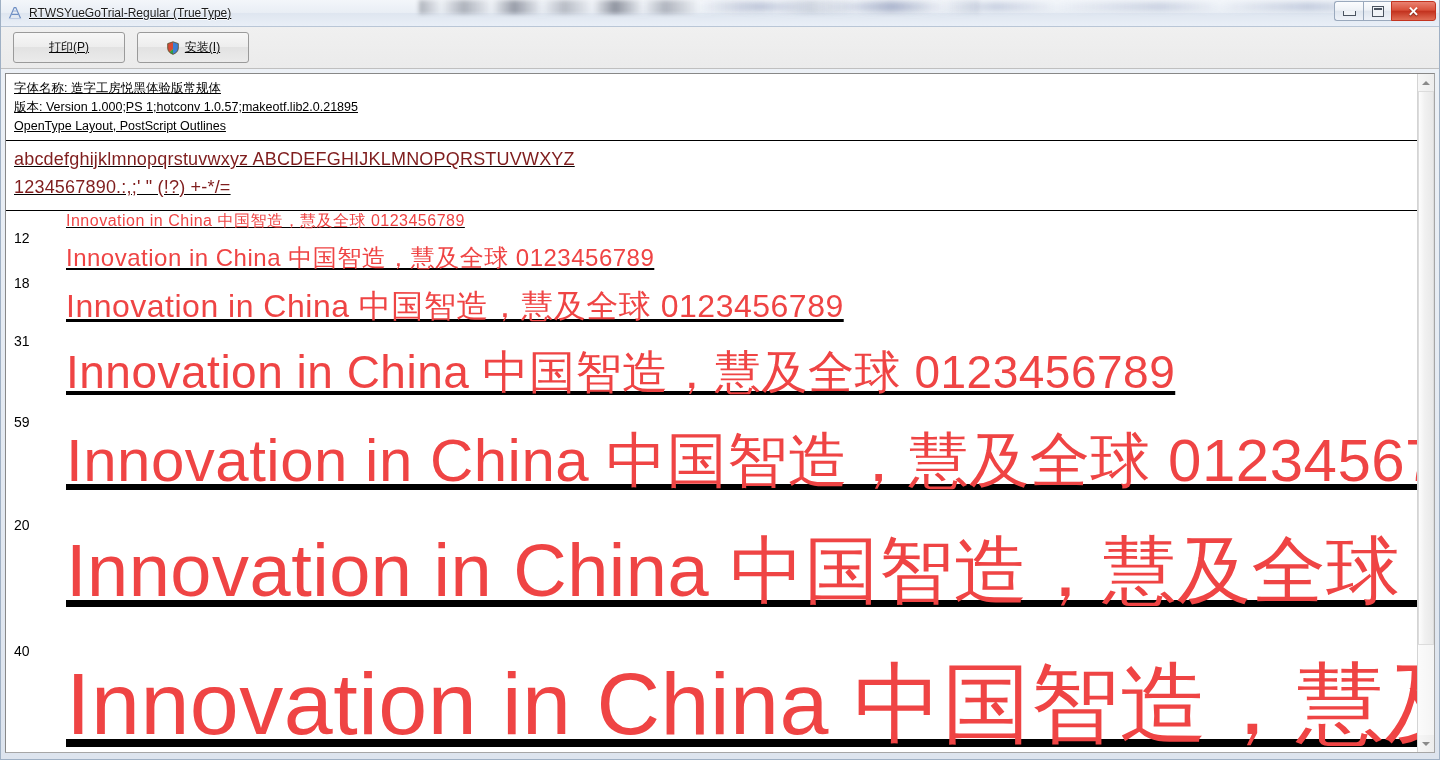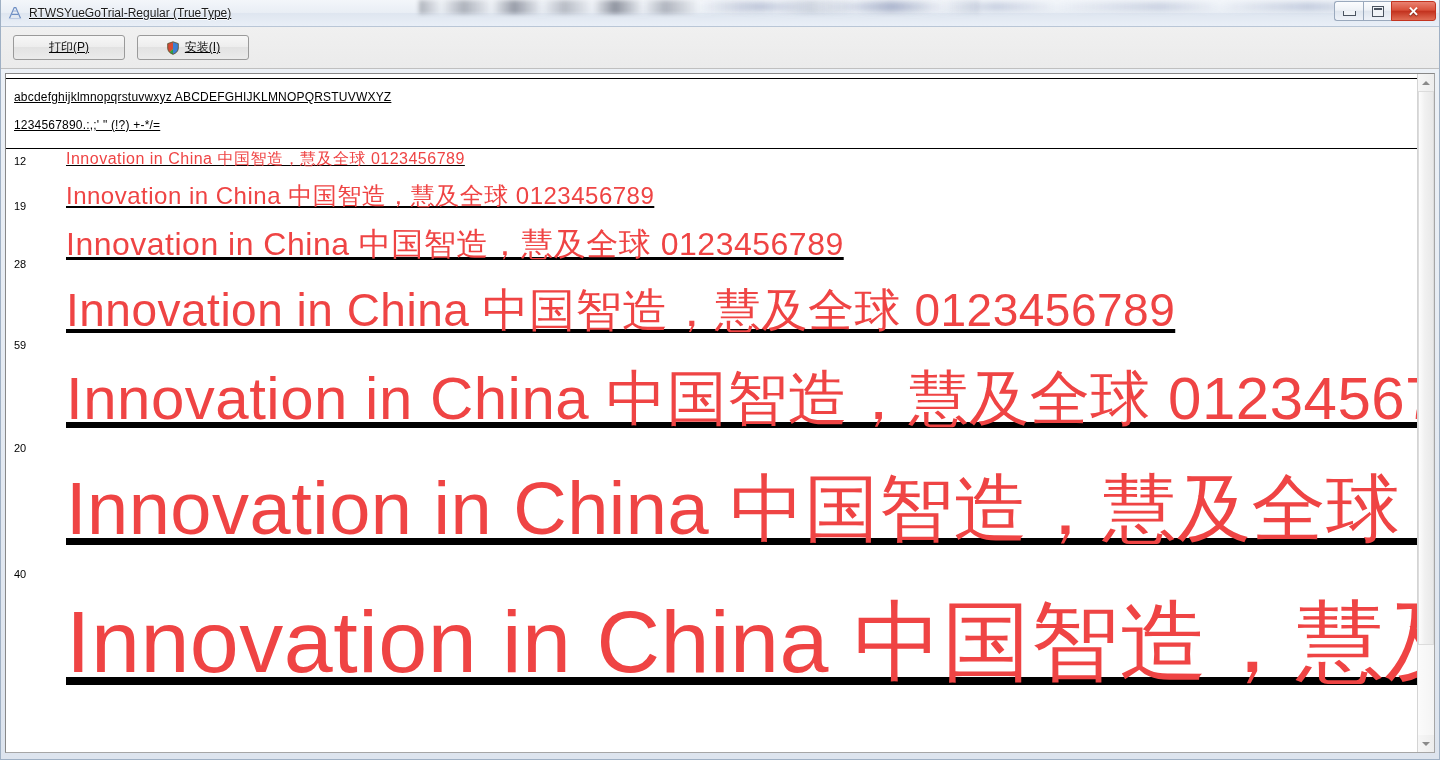--- a/index.html
+++ b/index.html
@@ -157,21 +157,21 @@
     height: 42px;
     background: linear-gradient(to bottom, #f0f0f0 0%, #ebebeb 100%);
     border-bottom: 1px solid #bfbfbf;
     display: flex;
     align-items: center;
     padding-left: 12px;
     gap: 12px;
     box-sizing: border-box;
   }
   .toolbtn {
-    height: 25px;
+    height: 31px;
     min-width: 112px;
     box-sizing: border-box;
     border: 1px solid #9a9a9a;
     border-radius: 3px;
     background: linear-gradient(to bottom, #f7f7f7 0%, #ededed 48%, #e2e2e2 50%, #ebebeb 100%);
     display: flex;
     align-items: center;
     justify-content: center;
     gap: 5px;
     font-size: 12px;
@@ -222,44 +222,44 @@
   }
   .rule {
     height: 0;
     border-top: 1px solid #000000;
     margin: 4px 0 0 0;
   }
   #alpha {
     padding: 4px 0 5px 8px;
   }
   .alpha-line {
-    font-size: 12px;
-    color: #000000;
+    font-size: 18px;
+    color: #7f1d1d;
     line-height: 28px;
     white-space: nowrap;
     letter-spacing: .2px;
   }
 
   
   #samples {
     position: relative;
     padding-top: 2px;
   }
   .sample-row {
     position: relative;
     display: flex;
     align-items: baseline;
     white-space: nowrap;
     overflow: hidden;
   }
   .sample-size {
     position: absolute;
     left: 8px;
-    bottom: 16px;
-    font-size: 11px;
+    bottom: 0;
+    font-size: 14px;
     color: #000000;
     line-height: 1;
     width: 26px;
   }
   .sample-text {
     margin-left: 60px;
     color: #ef4444;
     white-space: nowrap;
     line-height: 1.05;
     font-weight: 300;
@@ -359,41 +359,46 @@
       </svg>
       <span>安装(I)</span>
     </div>
   </div>
 
   <div id="content-wrap">
     <div id="content-frame">
 
       <div id="content">
 
+        <div id="info">
+          <div class="info-line">字体名称: 造字工房悦黑体验版常规体</div>
+          <div class="info-line">版本: Version 1.000;PS 1;hotconv 1.0.57;makeotf.lib2.0.21895</div>
+          <div class="info-line">OpenType Layout, PostScript Outlines</div>
+        </div>
 
         <div class="rule"></div>
 
         <div id="alpha">
           <div class="alpha-line">abcdefghijklmnopqrstuvwxyz ABCDEFGHIJKLMNOPQRSTUVWXYZ</div>
           <div class="alpha-line">1234567890.:,;' " (!?) +-*/=</div>
         </div>
 
         <div class="rule"></div>
 
         <div id="samples">
           <div class="sample-row" style="height: 32px;">
             <span class="sample-size">12</span>
             <span class="sample-text" style="font-size: 16px;">Innovation in China 中国智造，慧及全球 0123456789</span>
           </div>
           <div class="sample-row" style="height: 45px;">
-            <span class="sample-size">19</span>
+            <span class="sample-size">18</span>
             <span class="sample-text" style="font-size: 24px;">Innovation in China 中国智造，慧及全球 0123456789</span>
           </div>
           <div class="sample-row" style="height: 58px;">
-            <span class="sample-size">28</span>
+            <span class="sample-size">31</span>
             <span class="sample-text" style="font-size: 32px;">Innovation in China 中国智造，慧及全球 0123456789</span>
           </div>
           <div class="sample-row" style="height: 81px;">
             <span class="sample-size">59</span>
             <span class="sample-text" style="font-size: 46px;">Innovation in China 中国智造，慧及全球 0123456789</span>
           </div>
           <div class="sample-row" style="height: 103px;">
             <span class="sample-size">20</span>
             <span class="sample-text" style="font-size: 60px;">Innovation in China 中国智造，慧及全球 0123456789</span>
           </div>

